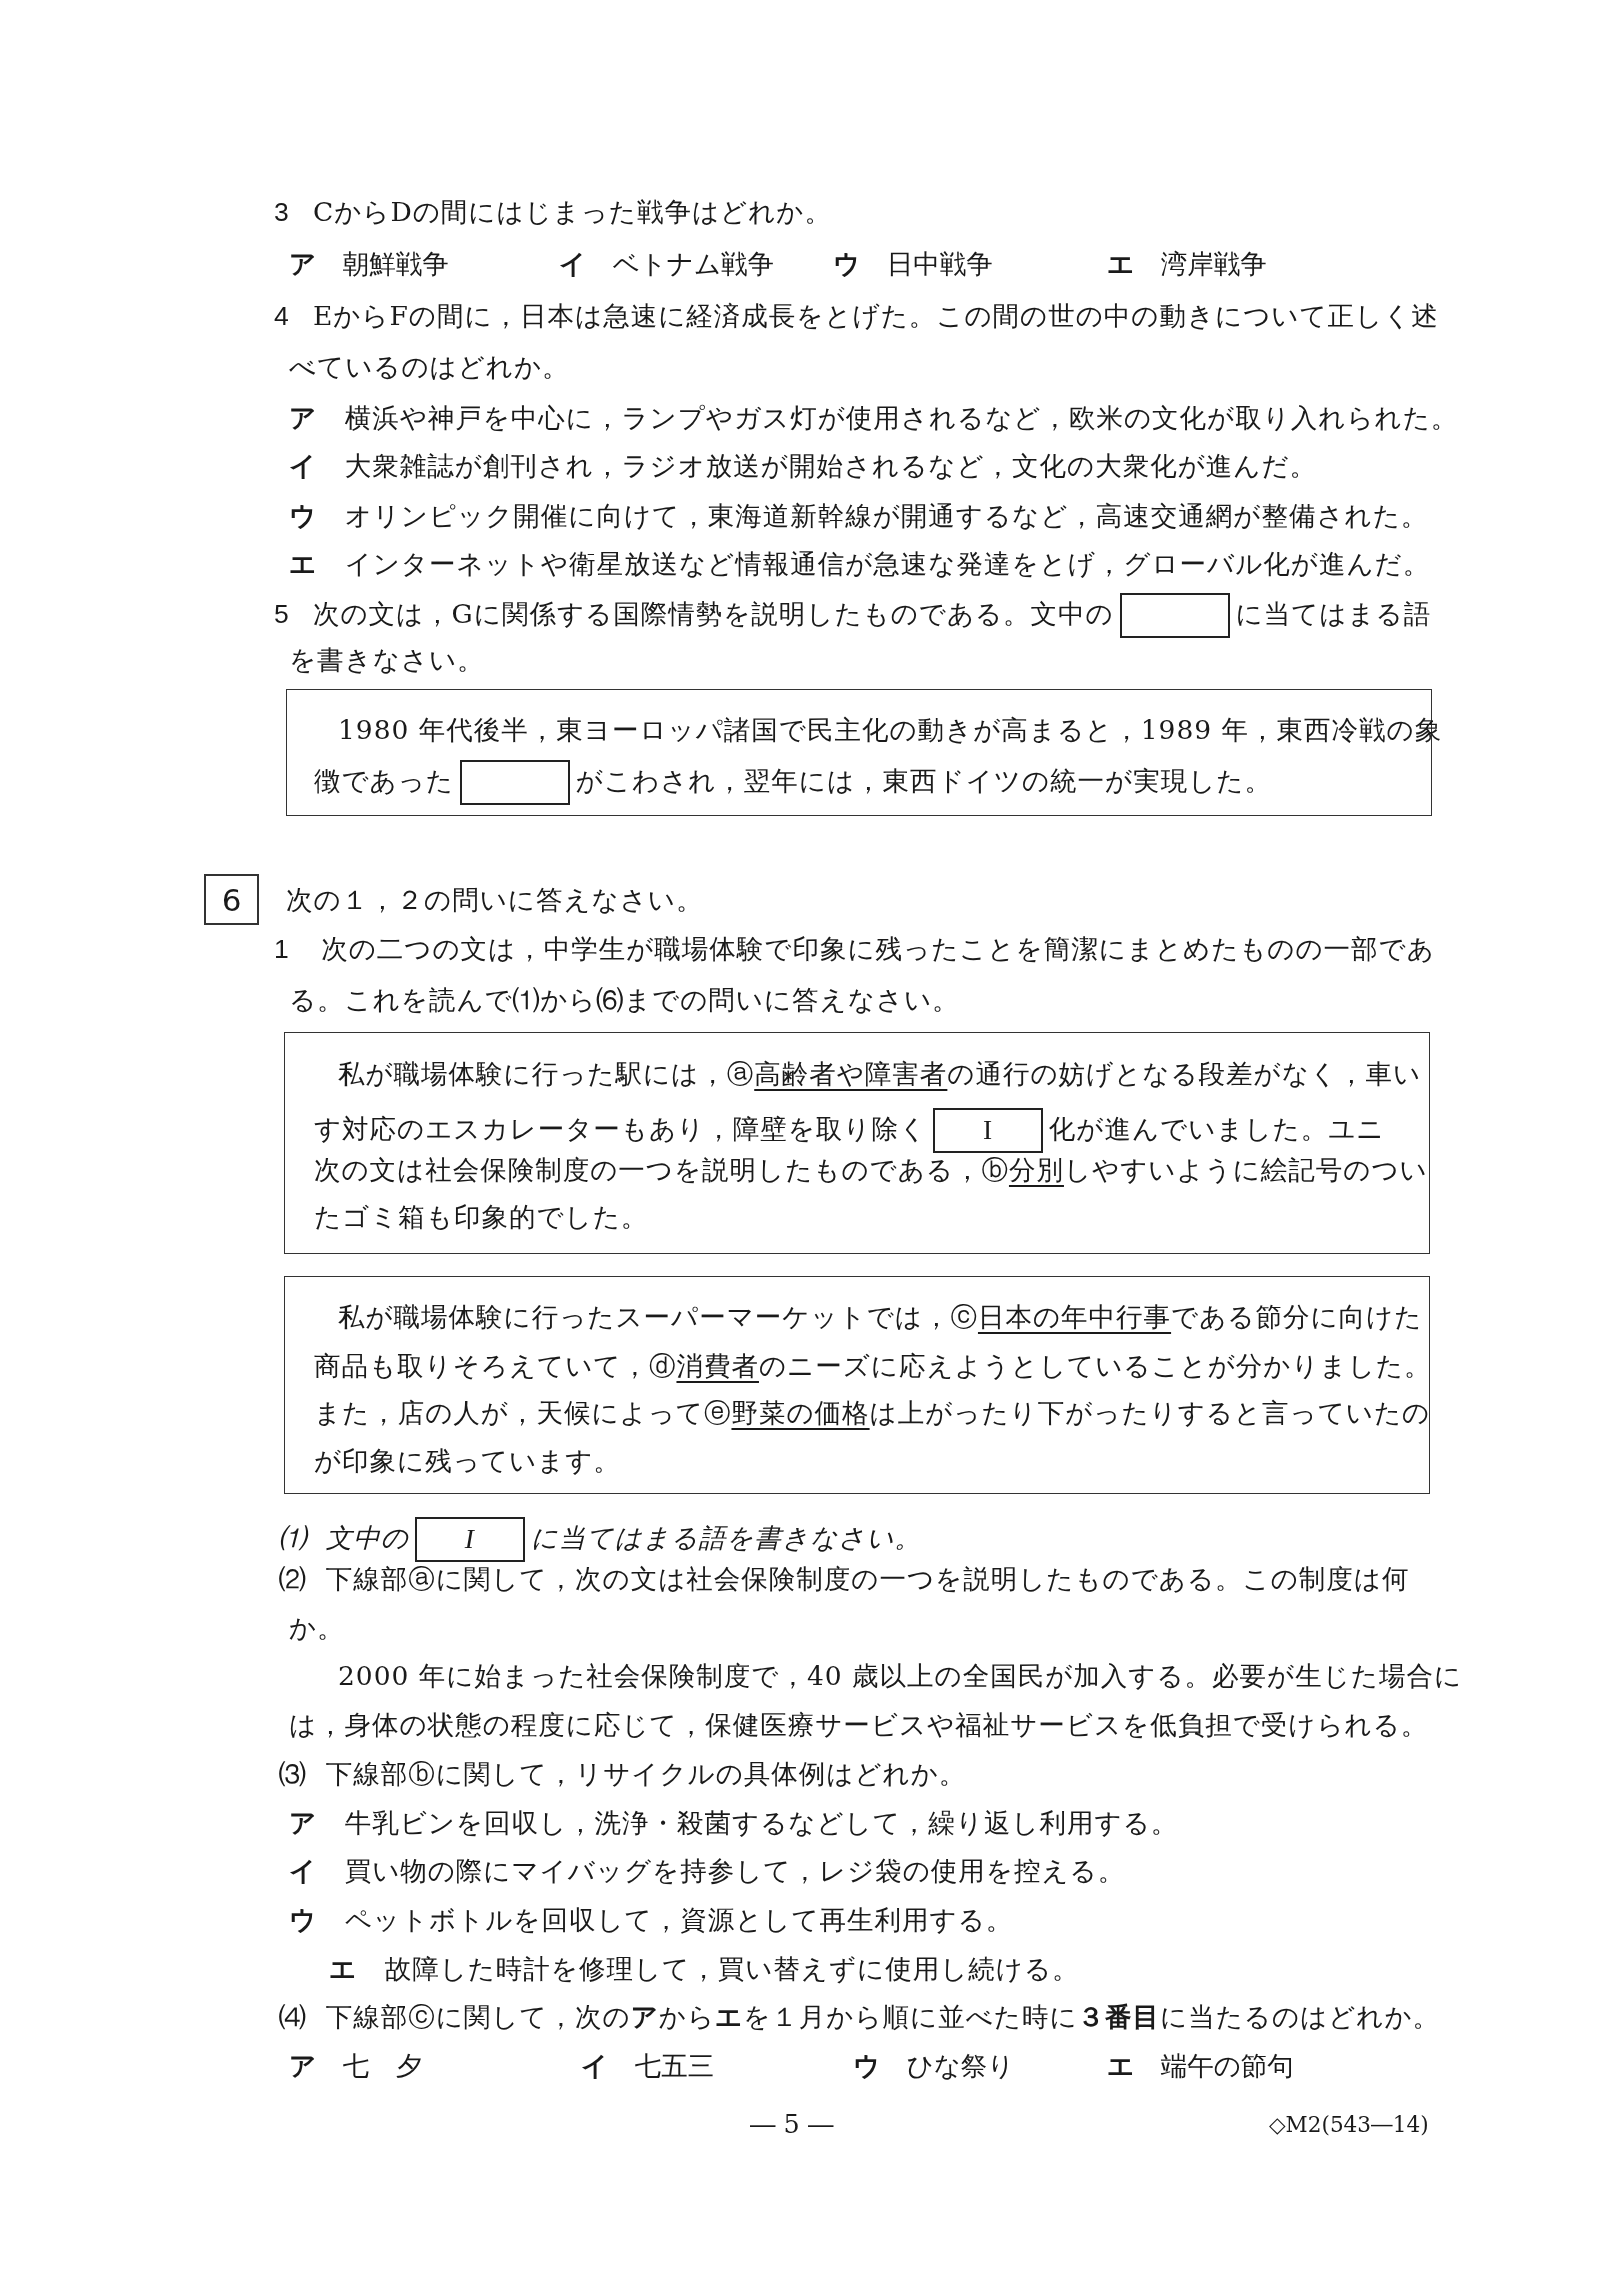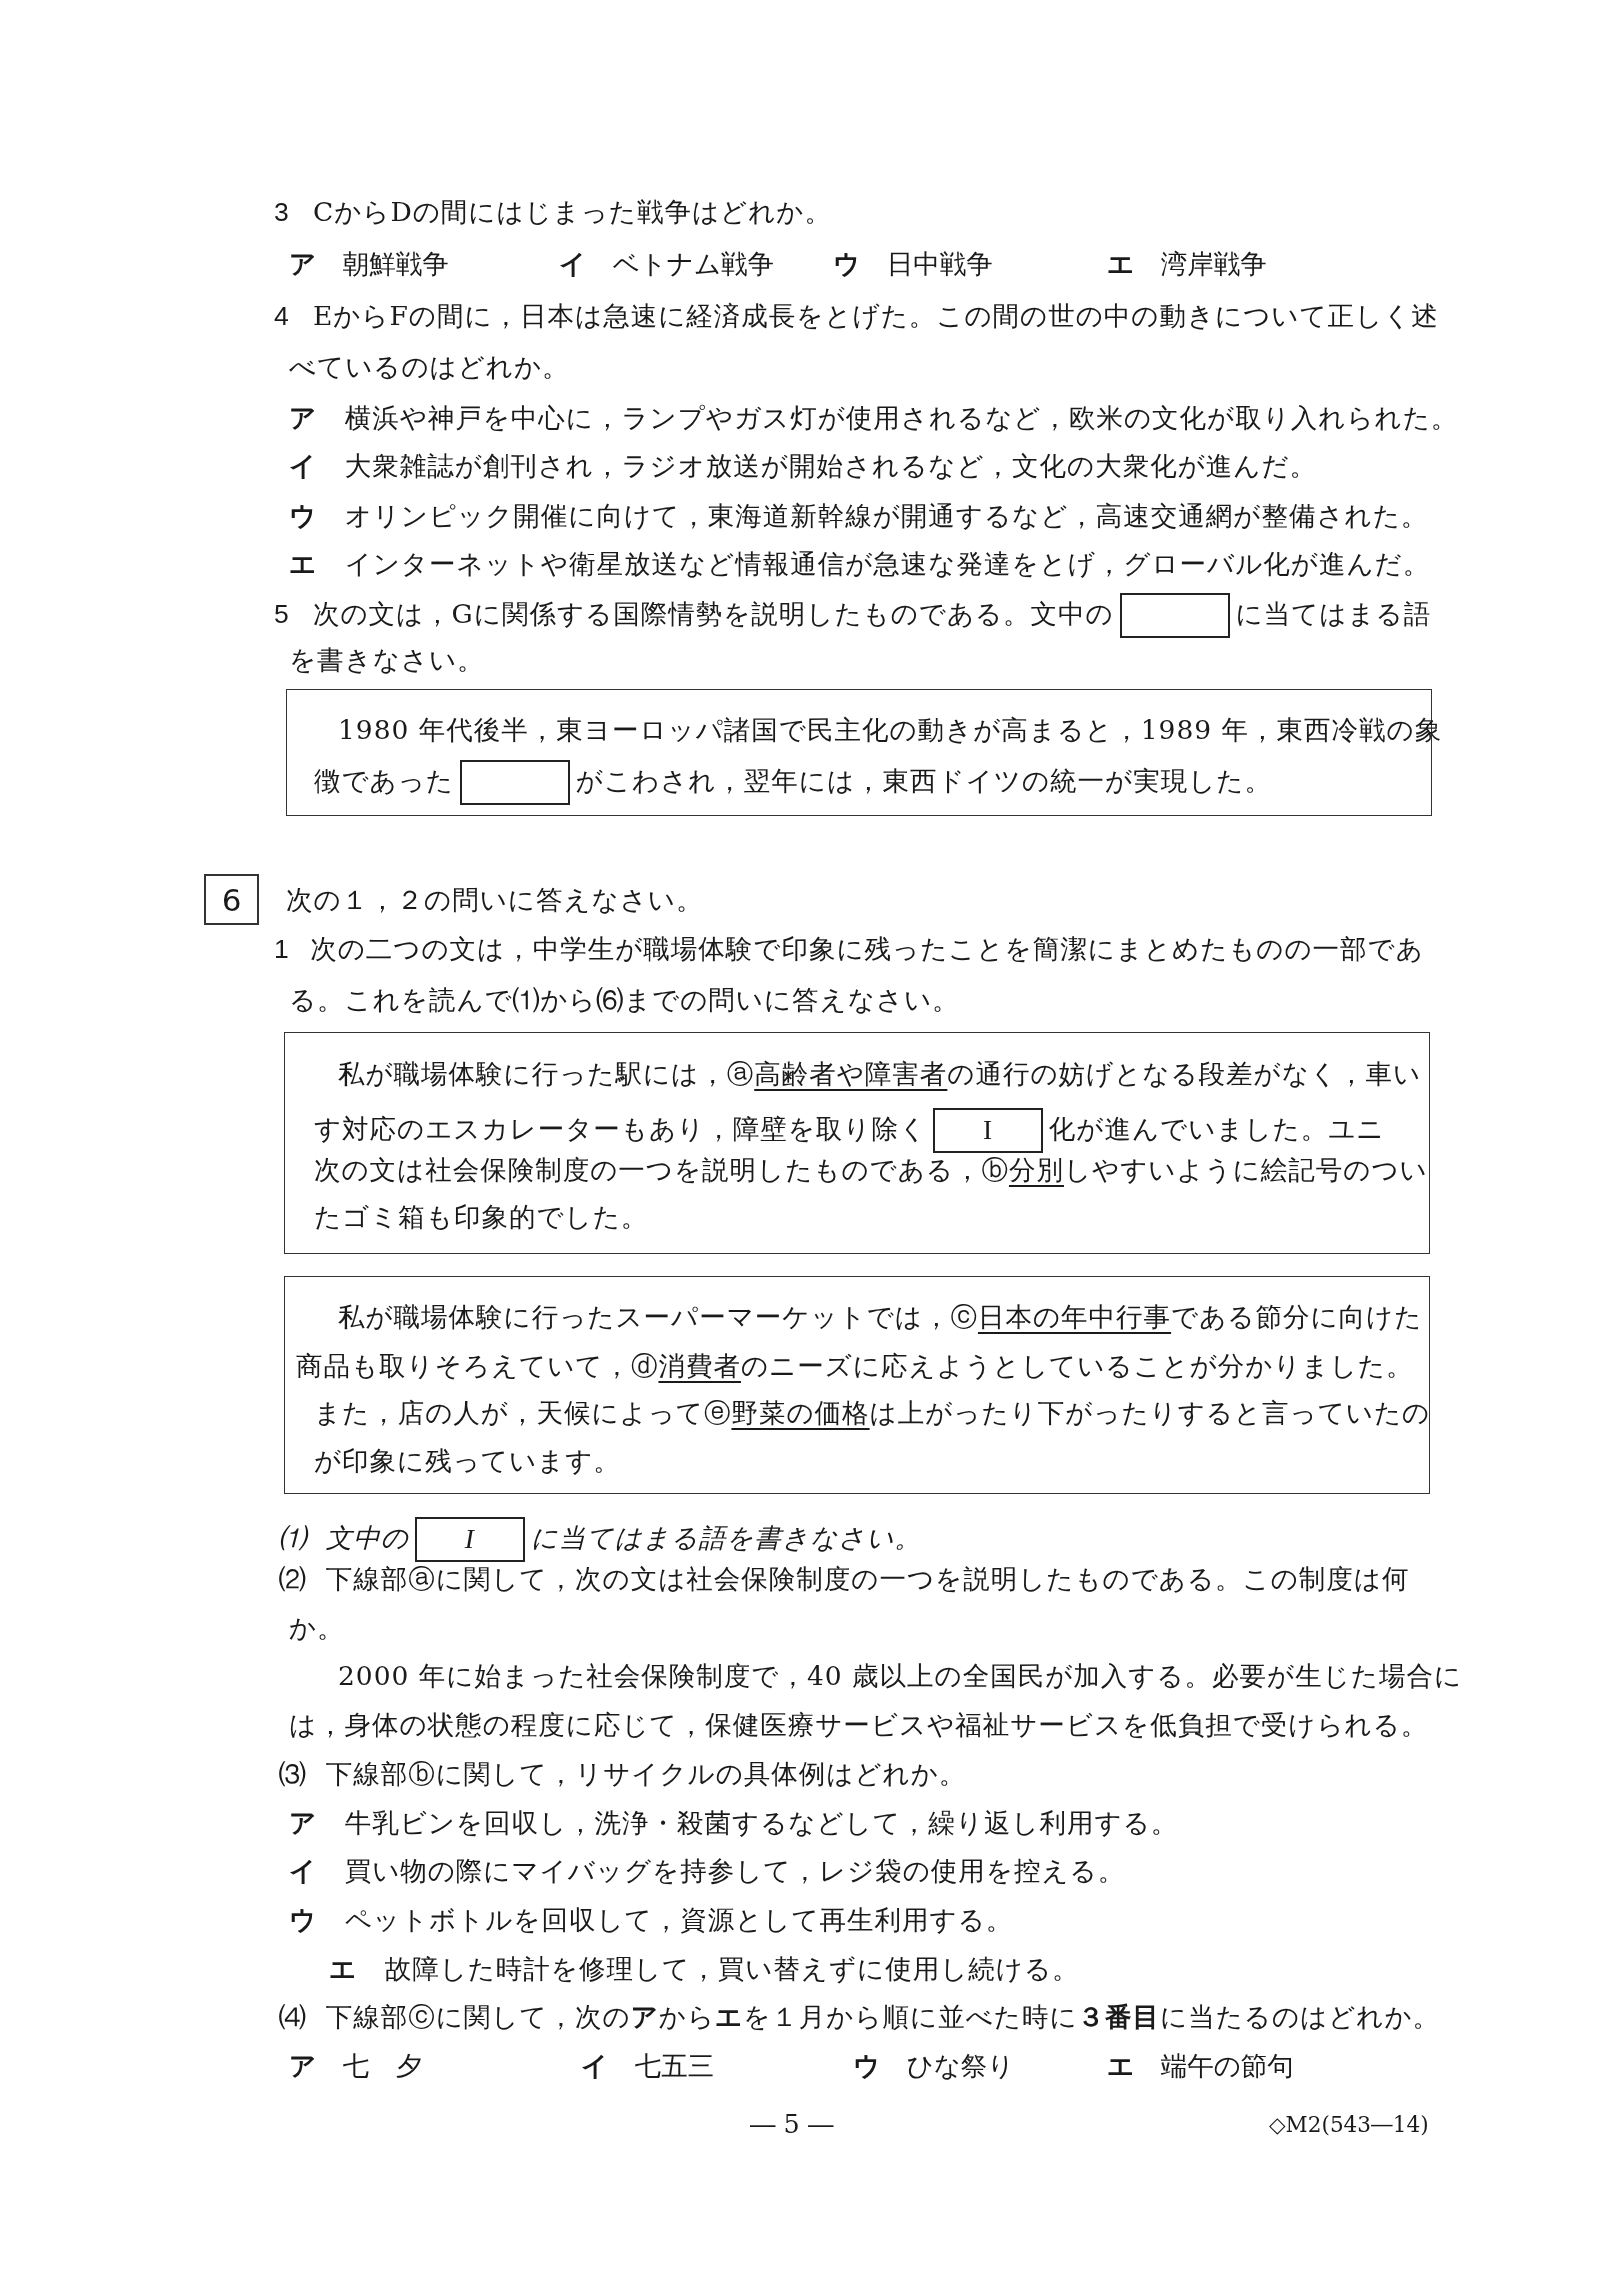--- a/index.html
+++ b/index.html
@@ -64,41 +64,41 @@
 <div class="line" style="left:338px; top:717px;">1980 年代後半，東ヨーロッパ諸国で民主化の動きが高まると，1989 年，東西冷戦の象</div>
 <div class="line" style="left:314px; top:760px;">
   <span>徴であった</span><span class="blank" style="width:110px; height:45px;"></span><span>がこわされ，翌年には，東西ドイツの統一が実現した。</span>
 </div>
 
 <div class="sec-num" style="left:204px; top:874px;">6</div>
 <div class="line" style="left:286px; top:887px;">次の１，２の問いに答えなさい。</div>
 
 <div class="line" style="left:274px; top:936px;">
   <span class="num">1</span>
-  <span style="margin-left:11px">次の二つの文は，中学生が職場体験で印象に残ったことを簡潔にまとめたものの一部であ</span>
+  <span style="margin-left:22px">次の二つの文は，中学生が職場体験で印象に残ったことを簡潔にまとめたものの一部であ</span>
 </div>
 <div class="line" style="left:289px; top:987px;">る。これを読んで⑴から⑹までの問いに答えなさい。</div>
 
 <div class="box" style="left:284px; top:1032px; width:1146px; height:222px;"></div>
 <div class="line" style="left:338px; top:1061px;">
   <span>私が職場体験に行った駅には，</span><span>ⓐ</span><span class="u">高齢者や障害者</span><span>の通行の妨げとなる段差がなく，車い</span>
 </div>
 <div class="line" style="left:314px; top:1108px;">
   <span>す対応のエスカレーターもあり，障壁を取り除く</span><span class="blank" style="width:110px; height:45px; line-height:41px; font-size:27.4px;">I</span><span>化が進んでいました。ユニ</span>
 </div>
 <div class="line" style="left:314px; top:1157px;">
   <span>次の文は社会保険制度の一つを説明したものである，</span><span>ⓑ</span><span class="u">分別</span><span>しやすいように絵記号のつい</span>
 </div>
 <div class="line" style="left:314px; top:1204px;">たゴミ箱も印象的でした。</div>
 
 <div class="box" style="left:284px; top:1276px; width:1146px; height:218px;"></div>
 <div class="line" style="left:338px; top:1304px;">
   <span>私が職場体験に行ったスーパーマーケットでは，</span><span>ⓒ</span><span class="u">日本の年中行事</span><span>である節分に向けた</span>
 </div>
-<div class="line" style="left:296px; top:1353px;">
+<div class="line" style="left:314px; top:1353px;">
   <span>商品も取りそろえていて，</span><span>ⓓ</span><span class="u">消費者</span><span>のニーズに応えようとしていることが分かりました。</span>
 </div>
 <div class="line" style="left:314px; top:1400px;">
   <span>また，店の人が，天候によって</span><span>ⓔ</span><span class="u">野菜の価格</span><span>は上がったり下がったりすると言っていたの</span>
 </div>
 <div class="line" style="left:314px; top:1448px;">が印象に残っています。</div>
 
 <div class="line" style="left:279px; top:1517px;font-style:italic;">
   <span>⑴</span>
   <span style="margin-left:9.8px">文中の</span><span class="blank" style="width:110px; height:45px; line-height:41px; font-size:27.4px;">I</span><span>に当てはまる語を書きなさい。</span>

